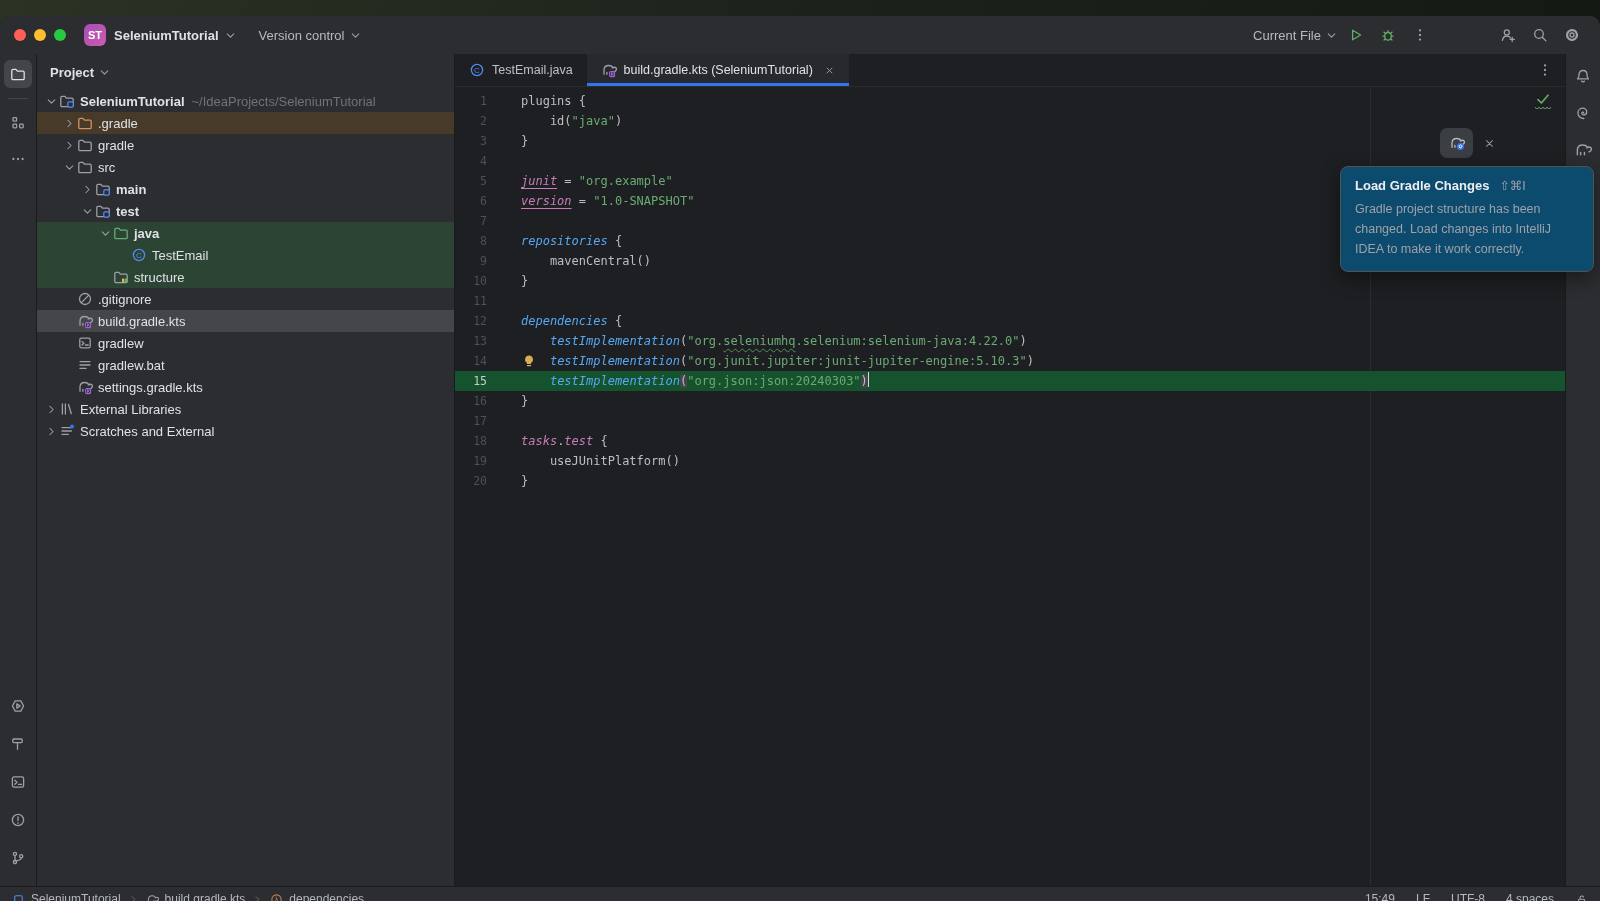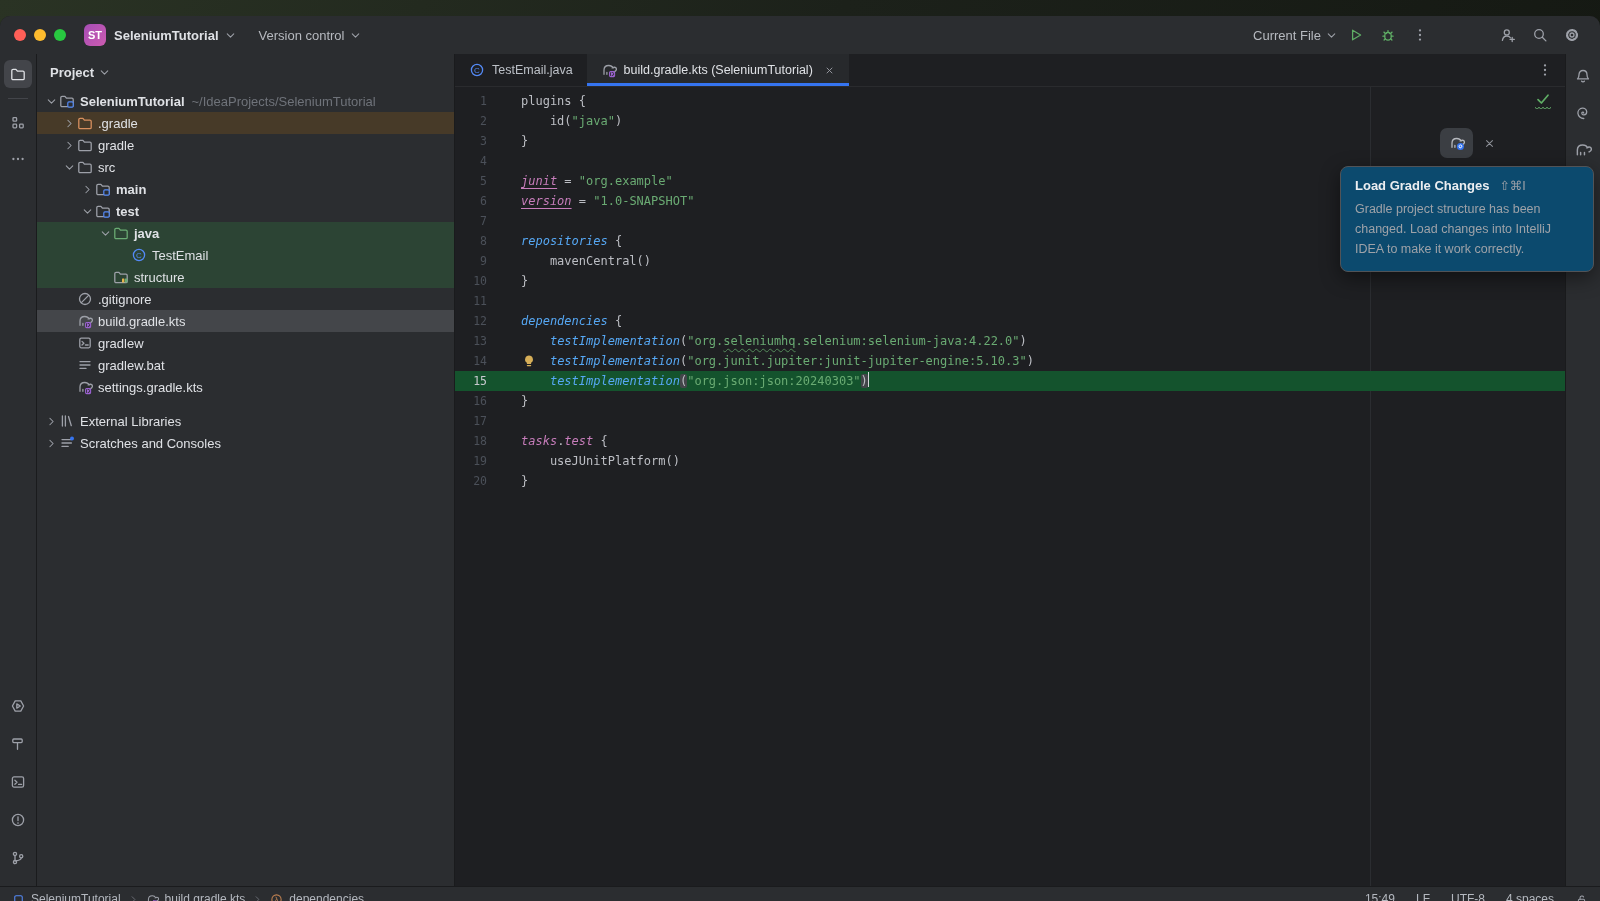--- a/index.html
+++ b/index.html
@@ -436,21 +436,21 @@
                 <svg viewBox="0 0 16 16" fill="none" stroke="currentColor" stroke-width="1.3" stroke-linecap="round" stroke-linejoin="round">
                   <path d="M3 12.3V8.1C3 5.3 5 3.5 7.8 3.5c2 0 3.5 1 4.2 2.5.7-.9 2-1 2.8-.2.9.9.8 2.3-.2 3.1l-1.2.8"></path>
                   <path d="M5.9 12.3v-2M9.3 12.3v-2"></path>
                   <circle cx="11" cy="6.2" r=".45" fill="currentColor" stroke="none"></circle>
                   <rect x="8.6" y="9.6" width="5" height="5" rx="1" fill="#2b2d30" stroke="#9b62d0" stroke-width="1.1"></rect>
                   <path d="M10.5 10.8v2.6M12.6 10.8l-2 1.3 2 1.3" stroke="#9b62d0" stroke-width="1"></path>
                 </svg>
               </span>
               <span class="lbl">settings.gradle.kts</span>
             </div>
-            <div class="tree-row" style="padding-left: 6px; margin-top: 12px;">
+            <div class="tree-row" style="padding-left: 6px;">
               <span class="chev">
                 <svg viewBox="0 0 16 16" fill="none" stroke="currentColor" stroke-width="1.3" stroke-linecap="round" stroke-linejoin="round" style="height: 13px; width: 13px;">
                   <polyline points="6,4 10,8 6,12"></polyline>
                 </svg>
               </span>
               <span class="icon ic-gray">
                 <svg viewBox="0 0 16 16" fill="none" stroke="currentColor" stroke-width="1.3" stroke-linecap="round" stroke-linejoin="round">
                   <path d="M3.4 3v10M6.4 3v10M9.5 3.5l2.8 9.2"></path>
                 </svg>
               </span>
@@ -461,21 +461,21 @@
                 <svg viewBox="0 0 16 16" fill="none" stroke="currentColor" stroke-width="1.3" stroke-linecap="round" stroke-linejoin="round" style="height: 13px; width: 13px;">
                   <polyline points="6,4 10,8 6,12"></polyline>
                 </svg>
               </span>
               <span class="icon ic-gray">
                 <svg viewBox="0 0 16 16" fill="none" stroke="currentColor" stroke-width="1.3" stroke-linecap="round" stroke-linejoin="round">
                   <path d="M3 4.6h9.4M3 8h9.4M3 11.4h6.2"></path>
                   <circle cx="13" cy="3.6" r="2" fill="#3574f0" stroke="none"></circle>
                 </svg>
               </span>
-              <span class="lbl">Scratches and Consoles</span>
+              <span class="lbl">Scratches and External</span>
             </div>
           </div>
     </div>
 
     <div class="editor-col">
       <div class="tabbar" id="tabbar">
             <div class="tab">
               <span class="icon ic-gray">
                 <svg viewBox="0 0 16 16" fill="none" stroke="currentColor" stroke-width="1.3" stroke-linecap="round" stroke-linejoin="round">
                   <circle cx="8" cy="8" r="5.6" stroke="#548af7"></circle>

